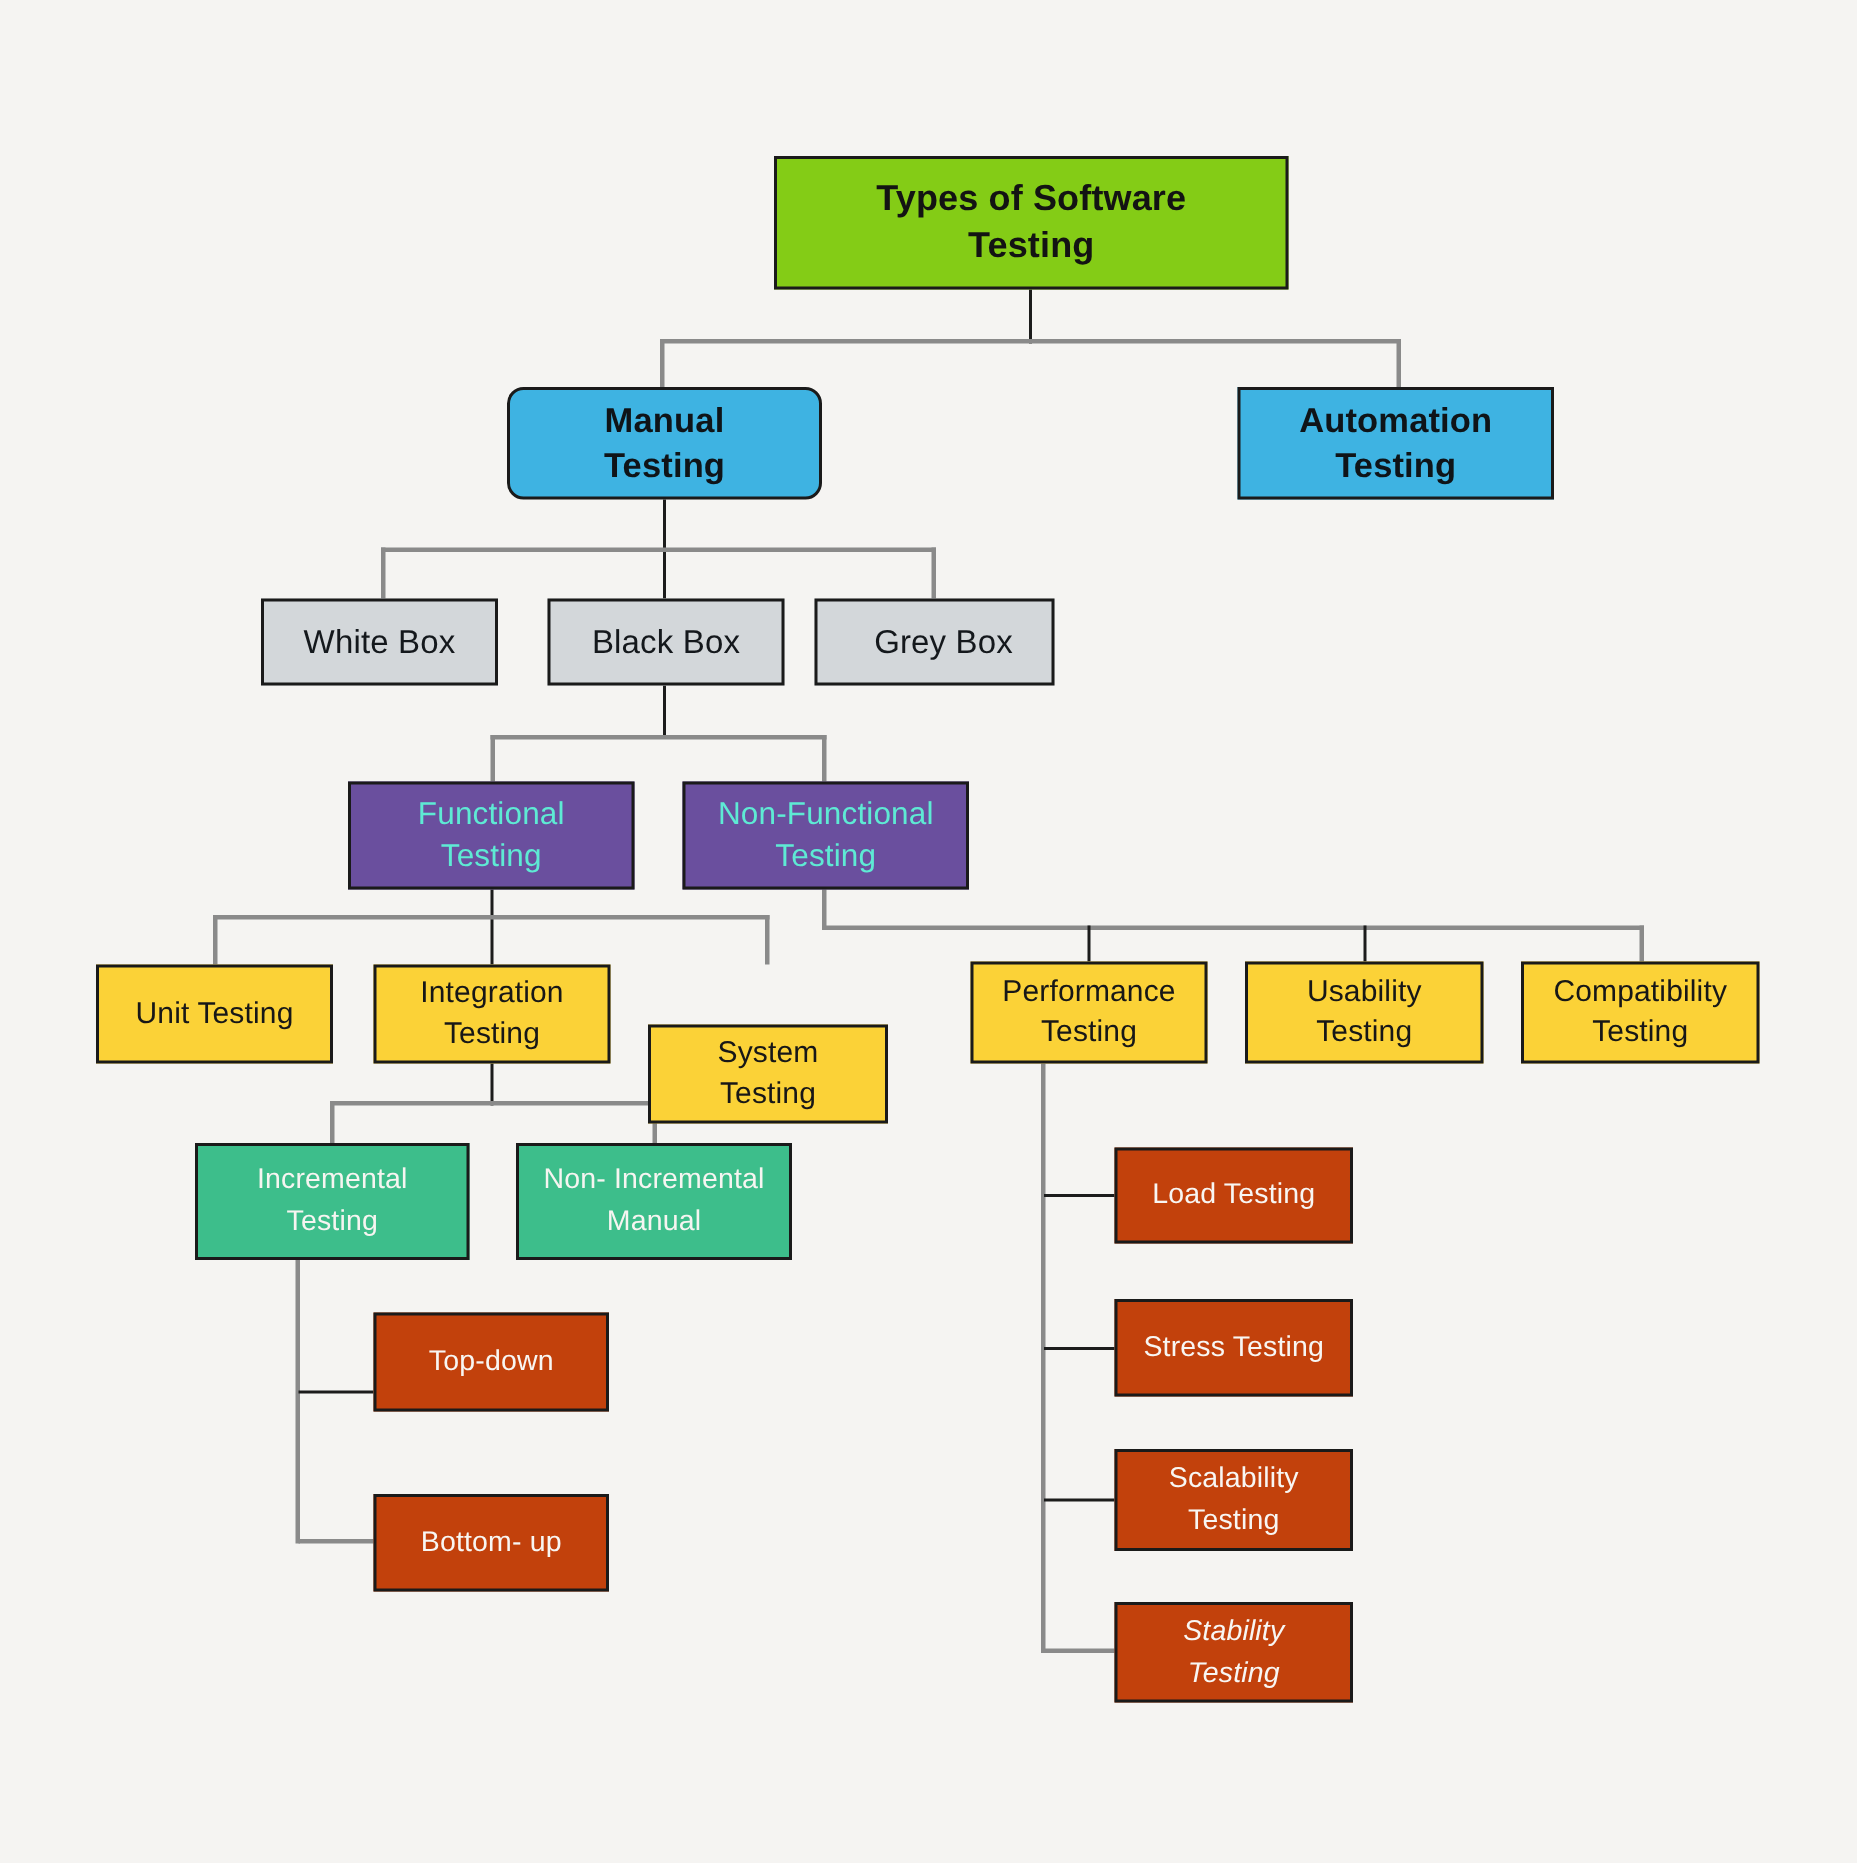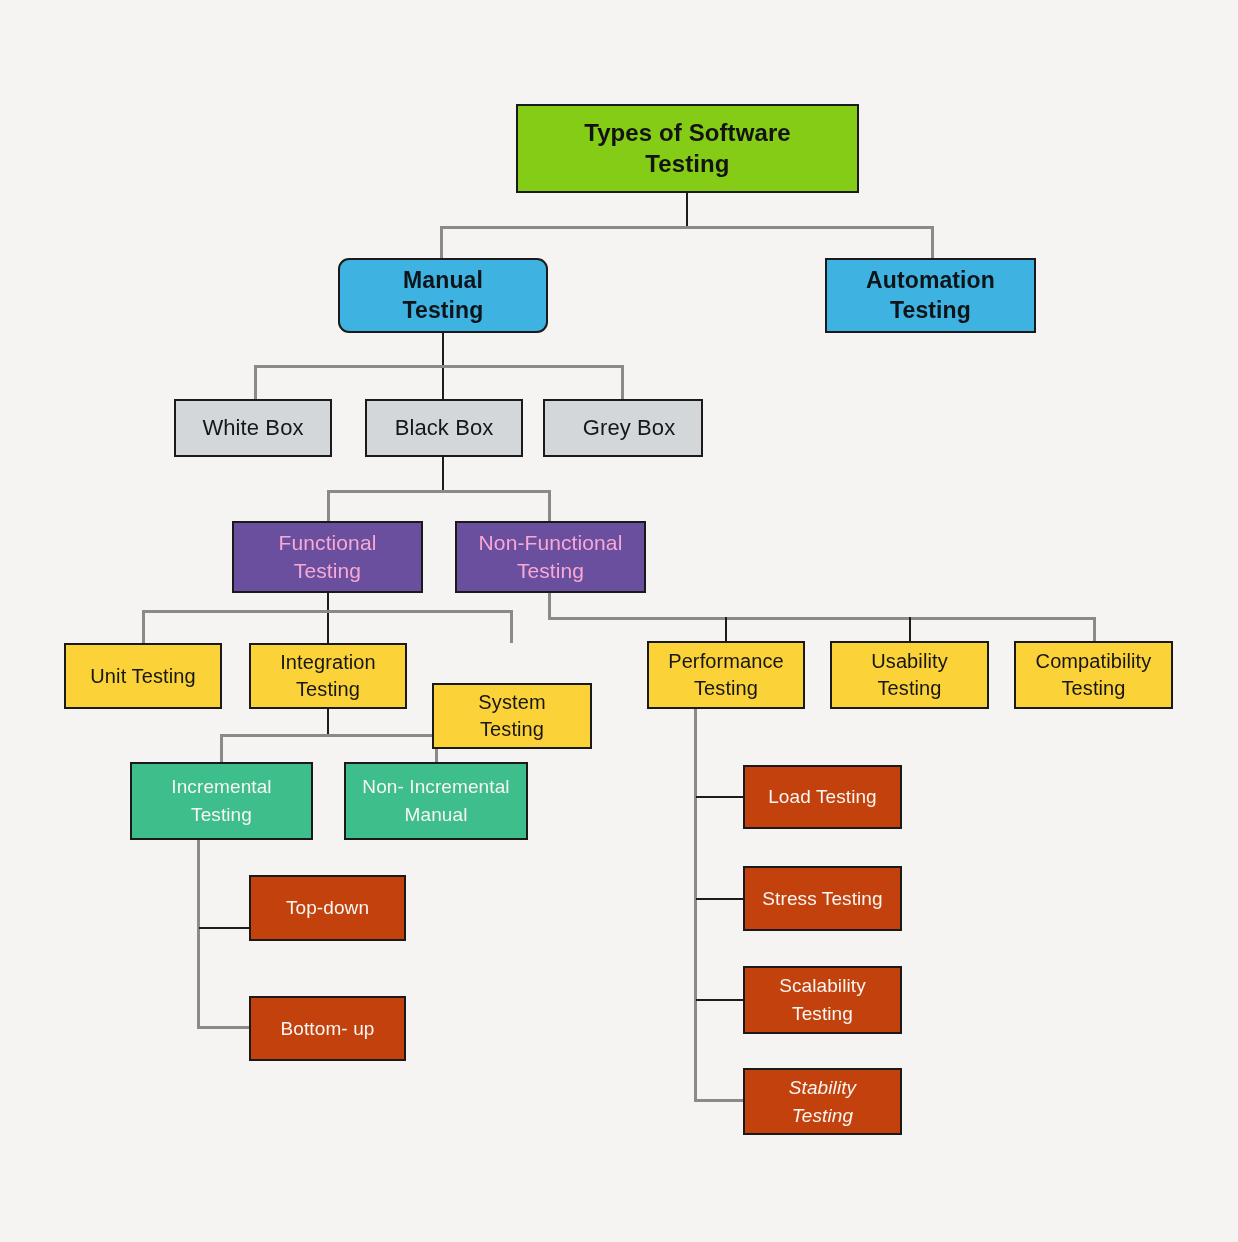--- a/index.html
+++ b/index.html
@@ -22,21 +22,21 @@
     justify-content: center;
     text-align: center;
     box-sizing: border-box;
     border: 2px solid #1A1A1A;
     white-space: pre-line;
     letter-spacing: 0.1px;
   }
   .c-green  { background: #84cc16; color: #131313; font-weight: 700; font-size: 24px; line-height: 1.28; }
   .c-blue   { background: #3EB3E2; color: #0F1418; font-weight: 700; font-size: 23px; line-height: 1.3; }
   .c-grey   { background: #D3D7DA; color: #14181C; font-weight: 500; font-size: 22px; }
-  .c-purple { background: #6A4F9E; color: #f9a8d4; font-weight: 500; font-size: 21px; line-height: 1.35; }
+  .c-purple { background: #6A4F9E; color: #5eead4; font-weight: 500; font-size: 21px; line-height: 1.35; }
   .c-yellow { background: #FBD237; color: #171717; font-weight: 500; font-size: 20px; line-height: 1.35; }
   .c-green2 { background: #3DBE8B; color: #F6F5F1; font-weight: 500; font-size: 19px; line-height: 1.45; }
   .c-salmon { background: #c2410c; color: #F8F6F3; font-weight: 500; font-size: 19px; line-height: 1.45; }
   .line {
     position: absolute;
   }
   .l-grey { background: #8A8A8A; }
   .l-dark { background: #1C1C1C; }
 </style>
 </head>

